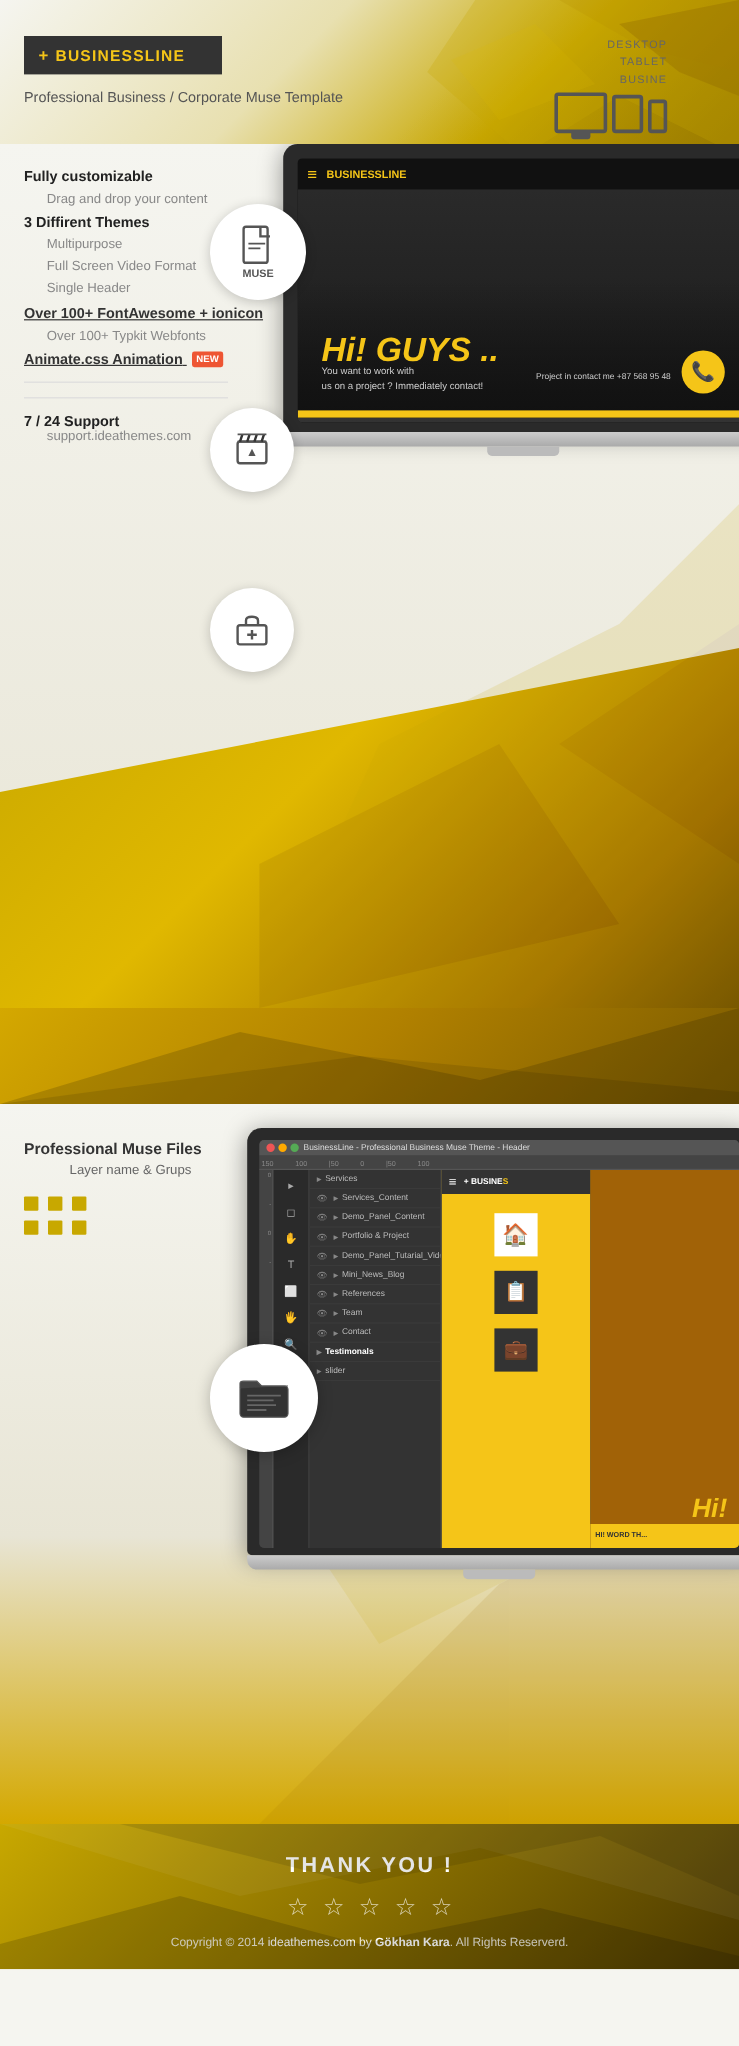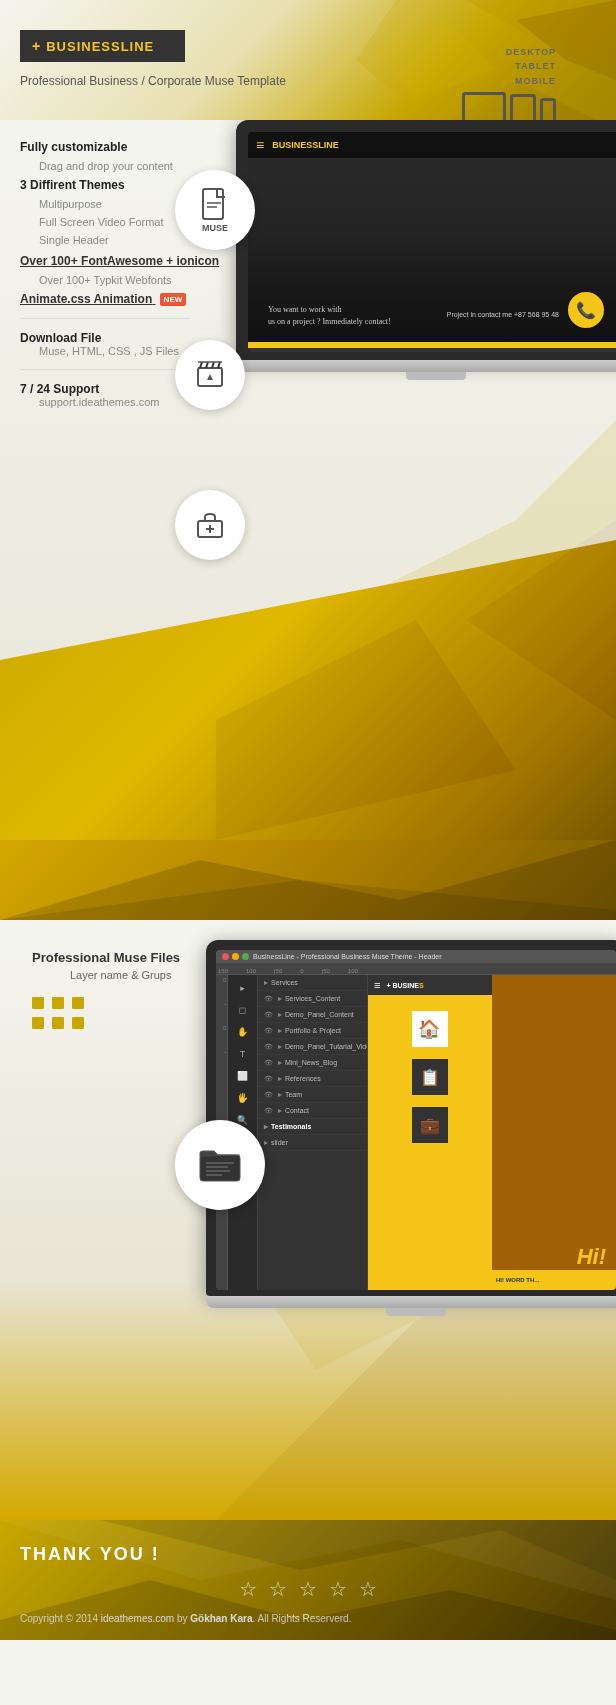--- a/index.html
+++ b/index.html
@@ -51,24 +51,23 @@
     }
 
     .subtitle {
       color: #555;
       font-size: 12px;
       margin-bottom: 4px;
     }
 
     .device-icons {
       position: absolute;
-      top: 45px;
+      top: 30px;
       right: 60px;
       text-align: right;
-      font-weight: bold;
     }
     .device-labels {
       font-size: 9px;
       color: #666;
       letter-spacing: 1px;
       text-align: right;
       line-height: 1.6;
       margin-bottom: 4px;
     }
     .device-shapes {
@@ -239,21 +238,20 @@
       font-weight: bold;
       font-style: italic;
     }
     .screen-sub-text {
       position: absolute;
       bottom: 20px;
       left: 20px;
       color: #ccc;
       font-size: 8px;
       line-height: 1.5;
-      font-family: Liberation Serif, serif;
     }
     .screen-phone-badge {
       position: absolute;
       bottom: 20px;
       right: 20px;
       background: #f5c518;
       border-radius: 50%;
       width: 36px;
       height: 36px;
       display: flex;
@@ -304,21 +302,21 @@
     
     .section-gold {
       background: linear-gradient(135deg, #d4a800 0%, #b08000 50%, #7a5a00 100%);
       height: 80px;
       position: relative;
     }
 
     
     .section-second {
       background: linear-gradient(180deg, #f5f5f0 0%, #e8e5d5 60%, #d4a800 100%);
-      padding: 30px 32px;
+      padding: 30px 20px;
       position: relative;
       overflow: hidden;
       min-height: 600px;
     }
 
     .second-features {
       position: relative;
       z-index: 2;
       width: 200px;
     }
@@ -534,21 +532,21 @@
       display: flex;
       align-items: center;
       justify-content: center;
       z-index: 10;
     }
 
     
     .section-footer {
       background: linear-gradient(135deg, #c8a800 0%, #8a7000 50%, #4a3800 100%);
       padding: 24px 20px 16px;
-      text-align: left;
+      text-align: center;
       position: relative;
     }
     .footer-geo {
       position: absolute;
       top: 0; left: 0; right: 0; bottom: 0;
       overflow: hidden;
       pointer-events: none;
     }
     .thank-you {
       color: white;
@@ -629,21 +627,21 @@
       <span>BUSINESS</span><span>LINE</span>
     </span>
   </div>
 
   <div class="subtitle">Professional Business / Corporate Muse Template</div>
 
   <div class="device-icons">
     <div class="device-labels">
       <div>DESKTOP</div>
       <div>TABLET</div>
-      <div>MOBILE</div>
+      <div>BUSINE</div>
     </div>
     <div class="device-shapes">
       <div class="dev-monitor"></div>
       <div class="dev-tablet"></div>
       <div class="dev-phone"></div>
     </div>
   </div>
 </div>
 
 <div class="section-main">
@@ -683,24 +681,20 @@
     </div>
     <div class="feature-item">
       <div class="feature-highlight">
         <span>Animate.css Animation</span>
         <span class="animate-badge">NEW</span>
       </div>
     </div>
 
     <hr class="divider-line">
 
-    <div class="feature-item">
-      <div class="feature-bold">Download File</div>
-      <div class="feature-light">Muse, HTML, CSS , JS Files</div>
-    </div>
 
     <hr class="divider-line">
 
     <div class="feature-item">
       <div class="feature-bold">7 / 24 Support</div>
       <div class="feature-light">support.ideathemes.com</div>
     </div>
   </div>
 
   <div class="laptop-container">
@@ -709,20 +703,21 @@
         <div class="screen-content">
 
           <div class="screen-topbar">
             <span style="color:#f5c518;font-size:14px;">≡</span>
             <span class="screen-logo-txt"><span>BUSINESS</span><span>LINE</span></span>
           </div>
 
           <div style="width:100%;height:calc(100% - 30px);background:linear-gradient(180deg,#2a2a2a,#1a1a1a);position:relative;">
             <div style="position:absolute;bottom:0;left:0;right:0;height:60%;background:linear-gradient(0deg,#111 0%,transparent 100%);"></div>
 
+            <div class="screen-hi-text">Hi! GUYS ..</div>
 
             <div class="screen-sub-text">
               <div>You want to work with</div>
               <div>us on a project ? Immediately contact!</div>
             </div>
 
             <div class="screen-phone-badge">📞</div>
 
             <div class="screen-contact-num">Project in contact me +87 568 95 48</div>
 

